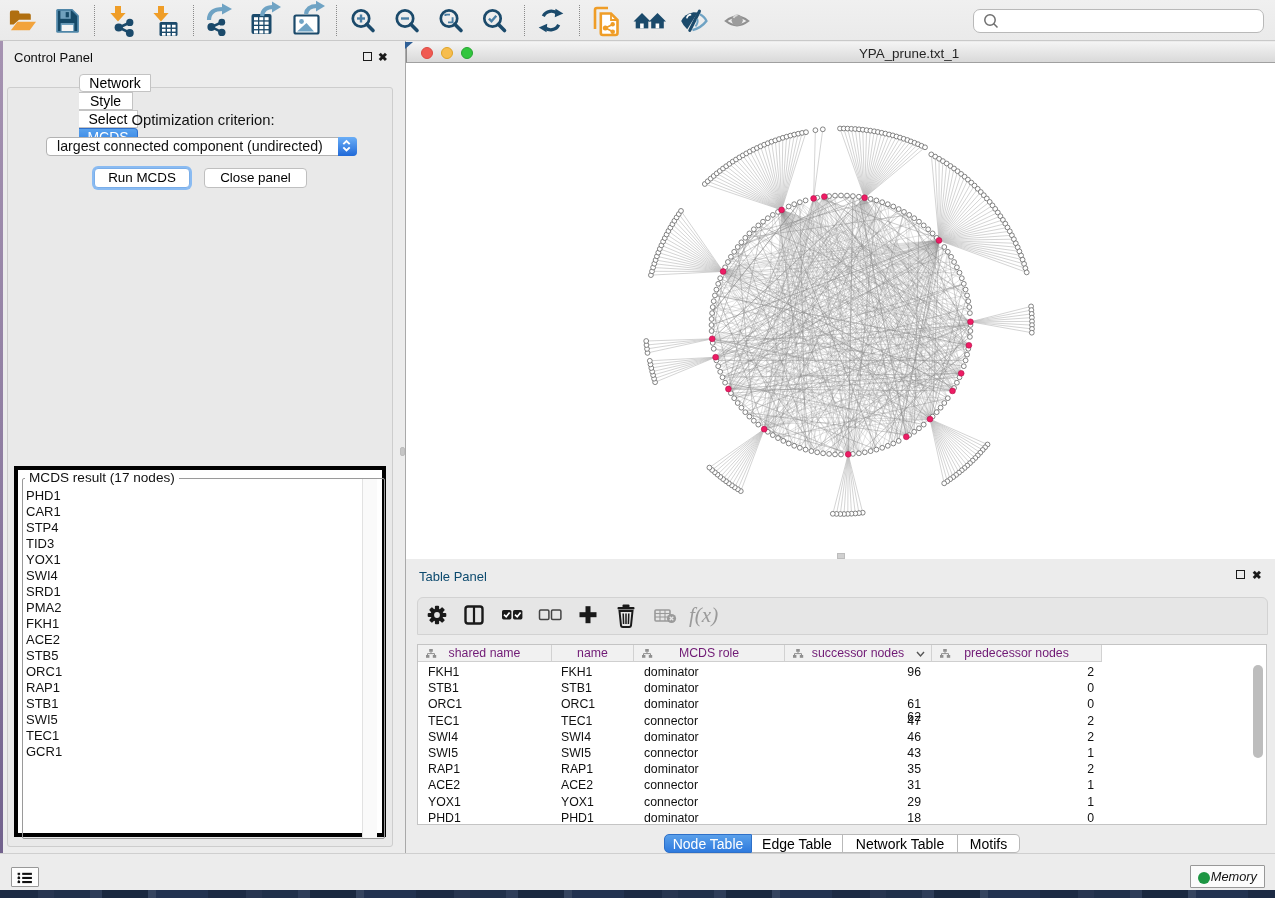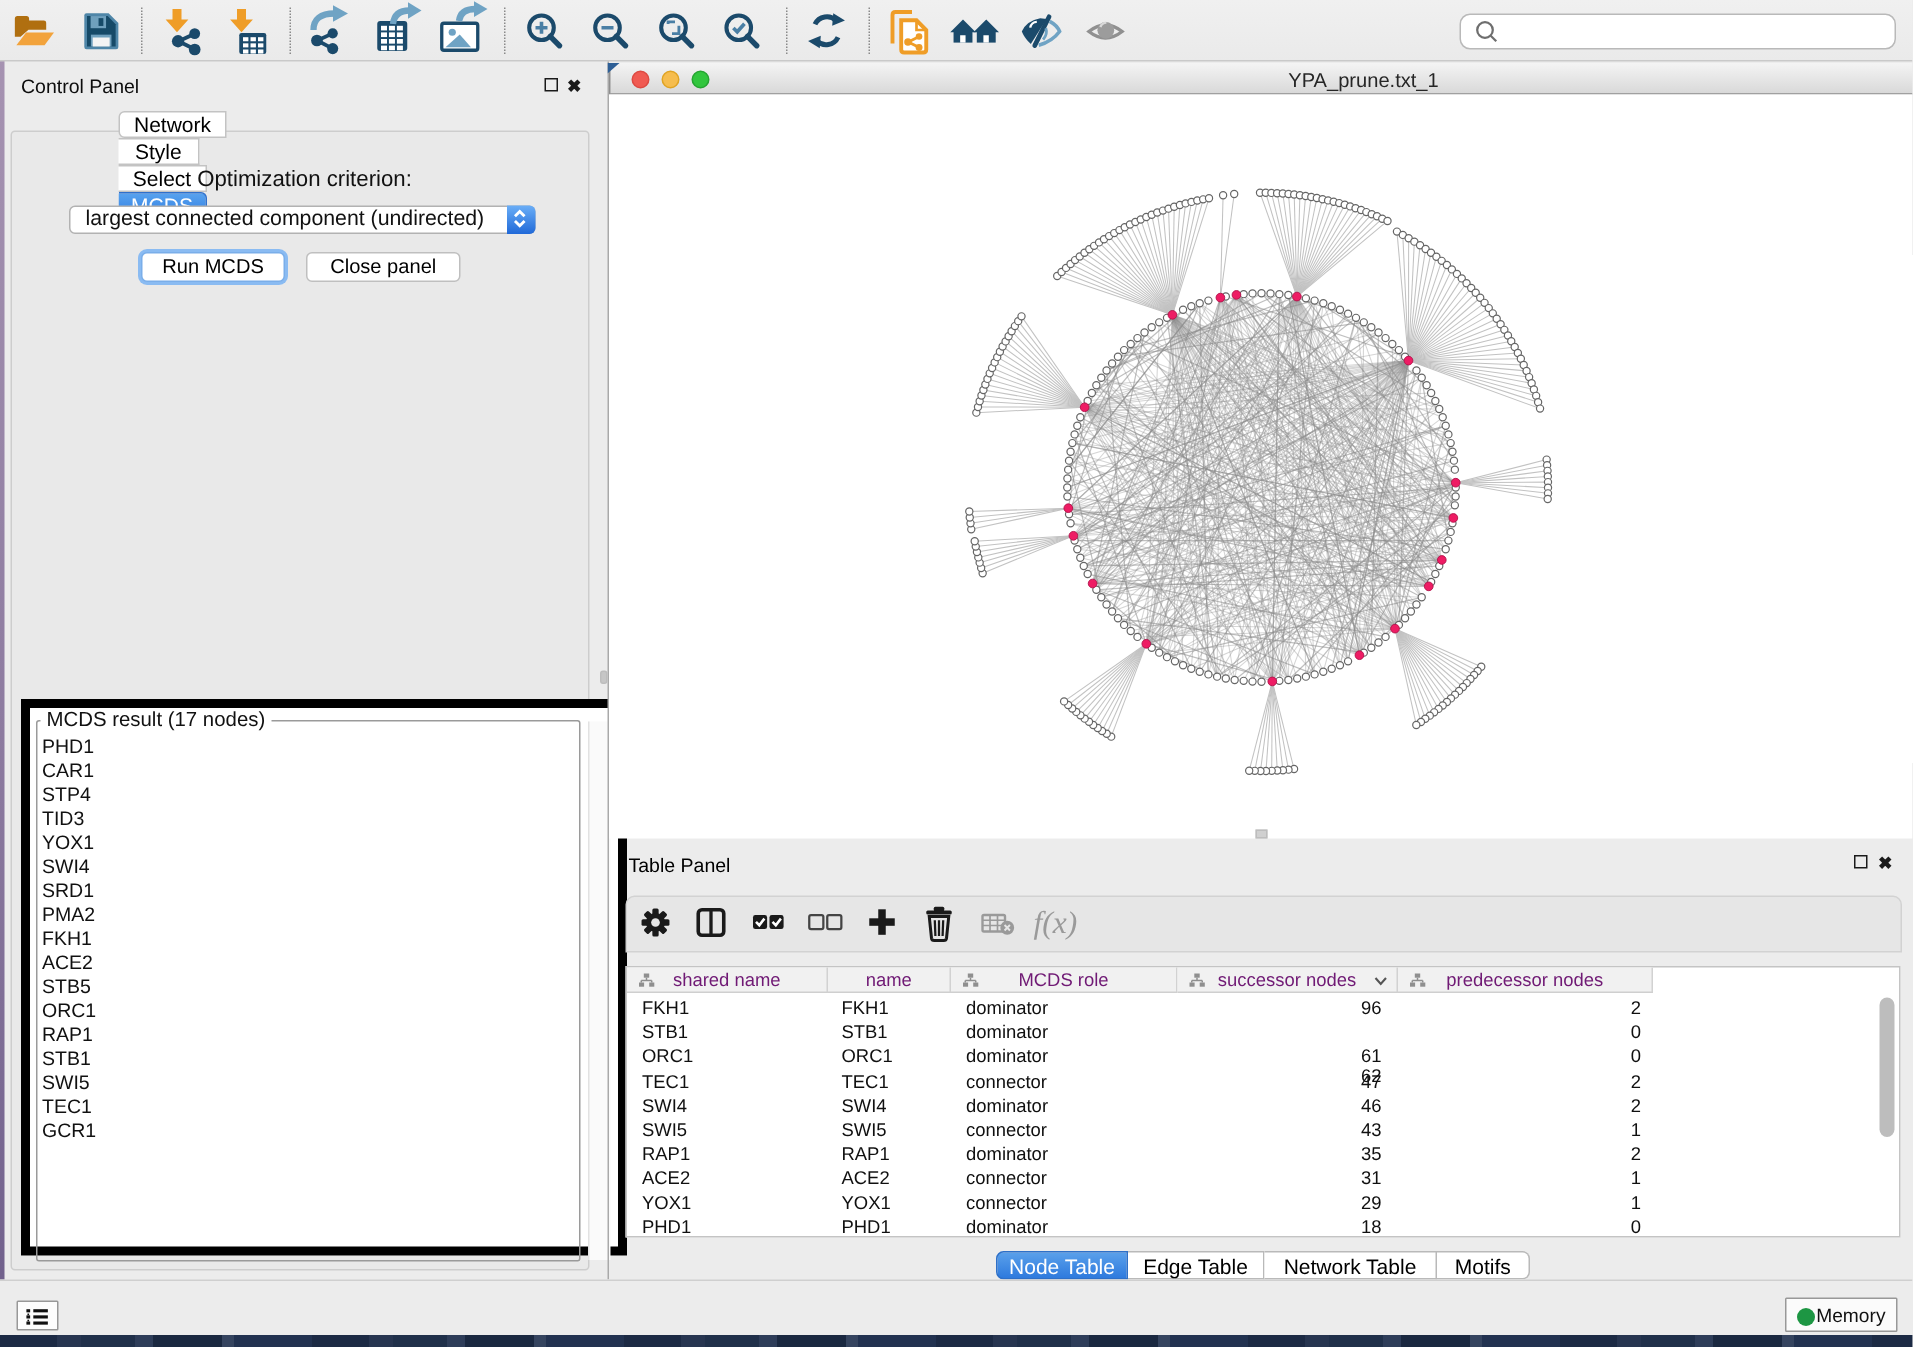--- a/index.html
+++ b/index.html
@@ -33,22 +33,22 @@
   #optlabel { left:3px; top:112px; width:400px; text-align:center; font-size:14.8px; }
   #combo { left:46px; top:137px; width:311px; height:19px; background:#fff;
     border:1px solid #b2b2b2; border-radius:4px; font-size:14.2px; line-height:17px;
     padding-left:10px; }
   #combo .cap { position:absolute; right:-1px; top:-1px; width:19px; height:19px;
     background:linear-gradient(#6aaef7,#2069d8); border-radius:0 4px 4px 0; }
   .btn { position:absolute; height:20px; background:#fff; border:1px solid #bfbfbf;
     border-radius:4px; font-size:13.4px; text-align:center; line-height:18px; color:#000; }
   #runbtn { left:94px; top:168px; width:96px; box-shadow:0 0 0 2px #8abbf2; border-color:#7aaee9; }
   #closebtn { left:204px; top:168px; width:103px; }
-  #mcdsbox { left:14px; top:466px; width:404px; height:371px; background:#fff;
-    border:6px solid #000000; }
+  #mcdsbox { left:14px; top:466px; width:372px; height:371px; background:#fff;
+    border:4px solid #000000; }
   #mcdsborder { left:4px; top:8px; width:363px; height:361px; border:1px solid #9a9a9a;
     border-radius:2px; }
   #mcdslabel { left:7px; top:0px; background:#fff; padding:0 4px; font-size:13.6px; }
   #mcdslist { left:8px; top:18px; font-size:13px; line-height:16px; }
   #mcdssb { right:5px; top:9px; width:15px; height:359px; background:#fafafa; border-left:1px solid #e2e2e2; }
 
   
   #vsplit { left:405px; top:41px; width:1px; height:812px; background:#a9a9a9; }
   #vhandle { left:400px; top:447px; width:5px; height:9px; background:#c6c6c6; border-radius:2px; border:1px solid #bdbdbd;}
   #hhandle { left:837px; top:553px; width:8px; height:6px; background:#d0d0d0; border:1px solid #bdbdbd; }
@@ -56,21 +56,21 @@
   
   #nettitle { left:406px; top:42px; width:869px; height:21px;
     background:linear-gradient(#f4f4f4,#d9d9d9); border-bottom:1px solid #a0a0a0;
     border-left:1px solid #8e8e8e; }
   .light { position:absolute; top:4.5px; width:12px; height:12px; border-radius:50%; }
   #netname { position:absolute; left:294px; top:4px; width:416px; text-align:center;
     font-size:13.4px; color:#262626; }
   #netcanvas { left:406px; top:63px; width:869px; height:496px; background:#ffffff; }
 
   
-  #tp-title { left:419px; top:569px; font-size:13px; color:#000000; }
+  #tp-title { left:419px; top:569px; font-size:13px; color:#0c4a6e; }
   #tp-toolbar { left:417px; top:597px; width:851px; height:38px; background:#e6e6e6;
     border:1px solid #d2d2d2; border-radius:6px 6px 0 0; }
   #tablebox { left:417px; top:644px; width:850px; height:181px; background:#fff;
     border:1px solid #c4c4c4; }
   .th { position:absolute; top:0; height:17px; background:#f1f1f1;
     border-right:1px solid #d2d2d2; border-bottom:1px solid #cfcfcf;
     font-size:12.3px; text-align:center; line-height:16px; color:#701a75; }
   .trow { position:absolute; font-size:12.3px; color:#101010; white-space:pre; }
   .num { position:absolute; font-size:12.3px; color:#101010; text-align:right; }
   #tbl-sb-thumb { left:1253px; top:665px; width:10px; height:93px; background:#bdbdbd; border-radius:5px; }
@@ -83,21 +83,21 @@
   .btab.last { border-radius:0 5px 5px 0; }
   .btab.sel { background:linear-gradient(#5aa0ea,#2e7ade); border-color:#2e70c8; color:#fff; }
 
   
   #statusbar { left:0; top:853px; width:1275px; height:37px; background:#ececec;
     border-top:1px solid #cfcfcf; }
   #listbtn { left:11px; top:867px; width:28px; height:20px; background:#fdfdfd;
     border:1px solid #989898; border-radius:1px; }
   #membtn { left:1190px; top:865px; width:75px; height:23px; background:#fbfbfb;
     border:1px solid #989898; border-radius:1px; font-size:12.8px; line-height:22px;
-    text-align:right; padding-right:7px; }
+    text-align:right; padding-right:7px;font-style:italic; }
   #memdot { position:absolute; left:7px; top:5.5px; width:12px; height:12px;
     border-radius:50%; background:#1d9643; border:none; }
 
   
   #wall { left:0; top:890px; width:1275px; height:8px;
     background:
       repeating-linear-gradient(91deg, #1c2a44 0 38px, #273550 38px 54px, #20304a 54px 90px, #2e3d59 90px 102px, #1a2840 102px 148px, #35445f 148px 156px, #223250 156px 208px),
       #1e2c46; }
 </style>
 </head>

